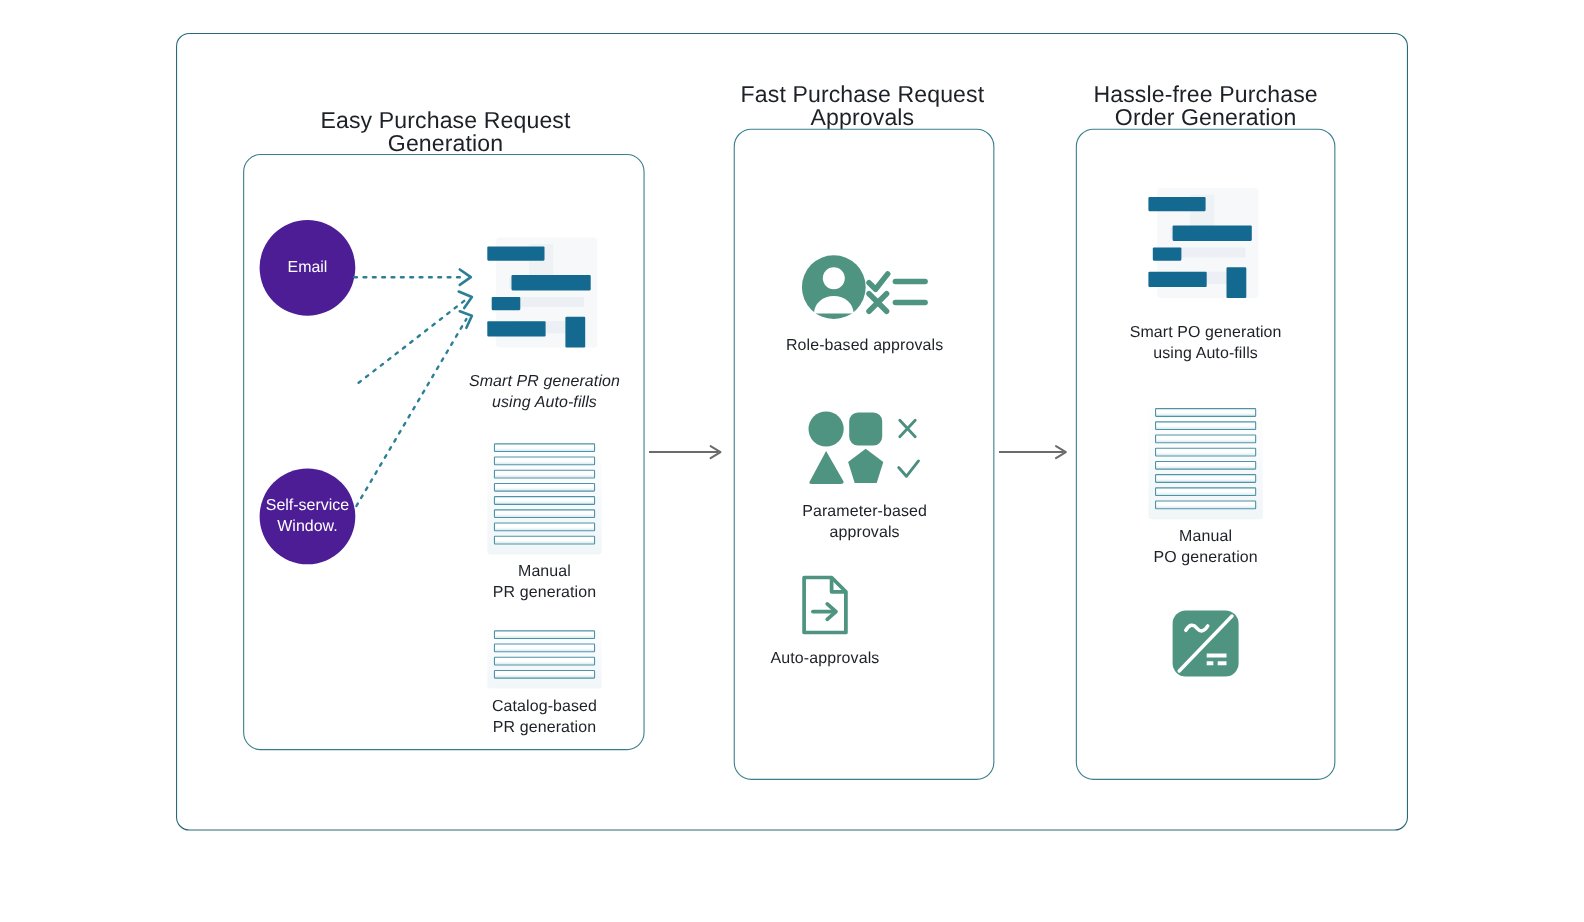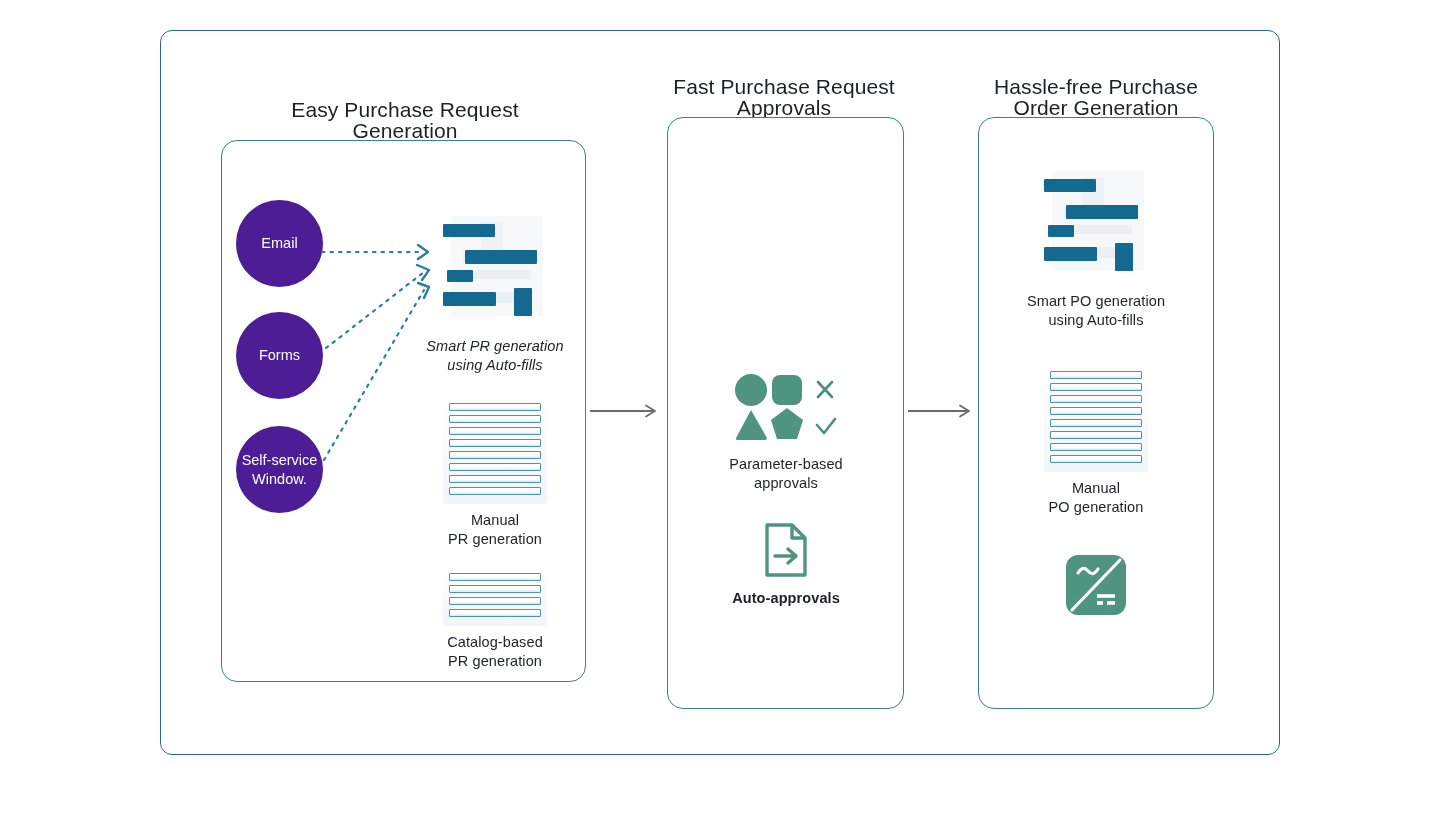--- a/index.html
+++ b/index.html
@@ -83,21 +83,21 @@
   }
 
   
   #item-smart-pr{left:404px;top:208px;width:182px;font-style:italic;}
   #item-manual-pr{left:404px;top:396px;width:182px;}
   #item-catalog-pr{left:404px;top:566px;width:182px;}
 
   
   #item-role{left:679px;top:229px;width:214px;}
   #item-param{left:679px;top:372px;width:214px;}
-  #item-auto{left:679px;top:522px;width:214px;font-weight:bold;}
+  #item-auto{left:643px;top:522px;width:214px;}
 
   
   #item-smart-po{left:1005px;top:163px;width:182px;}
   #item-manual-po{left:1005px;top:364px;width:182px;}
   #item-convert{left:1005px;top:553px;width:182px;}
 </style>
 </head>
 <body>
 
 <div class="stage">
@@ -110,23 +110,20 @@
 Approvals</div>
   <div class="col-title" id="title-3">Hassle-free Purchase
 Order Generation</div>
 
   <div class="panel" id="panel-1"></div>
   <div class="panel" id="panel-2"></div>
   <div class="panel" id="panel-3"></div>
 
   <div class="circle" id="circle-0">
     <span>Email</span>
-  </div>
-  <div class="circle" id="circle-1">
-    <span>Forms</span>
   </div>
   <div class="circle" id="circle-2">
     <span>Self-service
 Window.</span>
   </div>
 
   <svg id="dotted-links" viewBox="0 0 150 270">
     <g stroke="#2d7f96" stroke-width="2.2" fill="none" stroke-linecap="round">
       <line x1="22" y1="32" x2="122" y2="32" stroke-dasharray="2.5 6"></line>
       <line x1="26" y1="128" x2="124" y2="52" stroke-dasharray="2.5 6"></line>
@@ -188,20 +185,35 @@
           <div class="ln"></div>
           <div class="ln"></div>
           <div class="ln"></div>
           <div class="ln"></div>
         </div>
     </div>
     <div class="cap">Catalog-based
 PR generation</div>
   </div>
 
+  <div class="item" id="item-role">
+    <svg class="gfx" width="118" height="64" viewBox="0 0 118 64">
+      <circle cx="31" cy="32" r="29" fill="#4f9481"></circle>
+      <circle cx="31" cy="24" r="10" fill="#ffffff"></circle>
+      <path d="M13 56 a18 16 0 0 1 36 0 z" fill="#ffffff"></path>
+      <polyline points="63,28 69,34 80,20" fill="none" stroke="#4f9481" stroke-width="5" stroke-linecap="round" stroke-linejoin="round"></polyline>
+      <line x1="87" y1="27" x2="114" y2="27" stroke="#4f9481" stroke-width="5" stroke-linecap="round"></line>
+      <g stroke="#4f9481" stroke-width="5" stroke-linecap="round">
+        <line x1="63" y1="38" x2="79" y2="54"></line>
+        <line x1="79" y1="38" x2="63" y2="54"></line>
+      </g>
+      <line x1="87" y1="46" x2="114" y2="46" stroke="#4f9481" stroke-width="5" stroke-linecap="round"></line>
+    </svg>
+    <div class="cap">Role-based approvals</div>
+  </div>
 
   <div class="item" id="item-param">
     <svg class="gfx" width="110" height="72" viewBox="0 0 110 72">
       <circle cx="20" cy="18" r="16" fill="#4f9481"></circle>
       <rect x="41" y="3" width="30" height="30" rx="8" fill="#4f9481"></rect>
       <path d="M20 38 L36 66 Q36 68 33 68 L7 68 Q4 68 5 66 Z" fill="#4f9481"></path>
       <path d="M56 36 L72 48 L66 67 L46 67 L40 48 Z" fill="#4f9481"></path>
       <g stroke="#4a8f7f" stroke-width="2.6" stroke-linecap="round">
         <line x1="87" y1="10" x2="101" y2="25"></line>
         <line x1="101" y1="10" x2="87" y2="25"></line>

